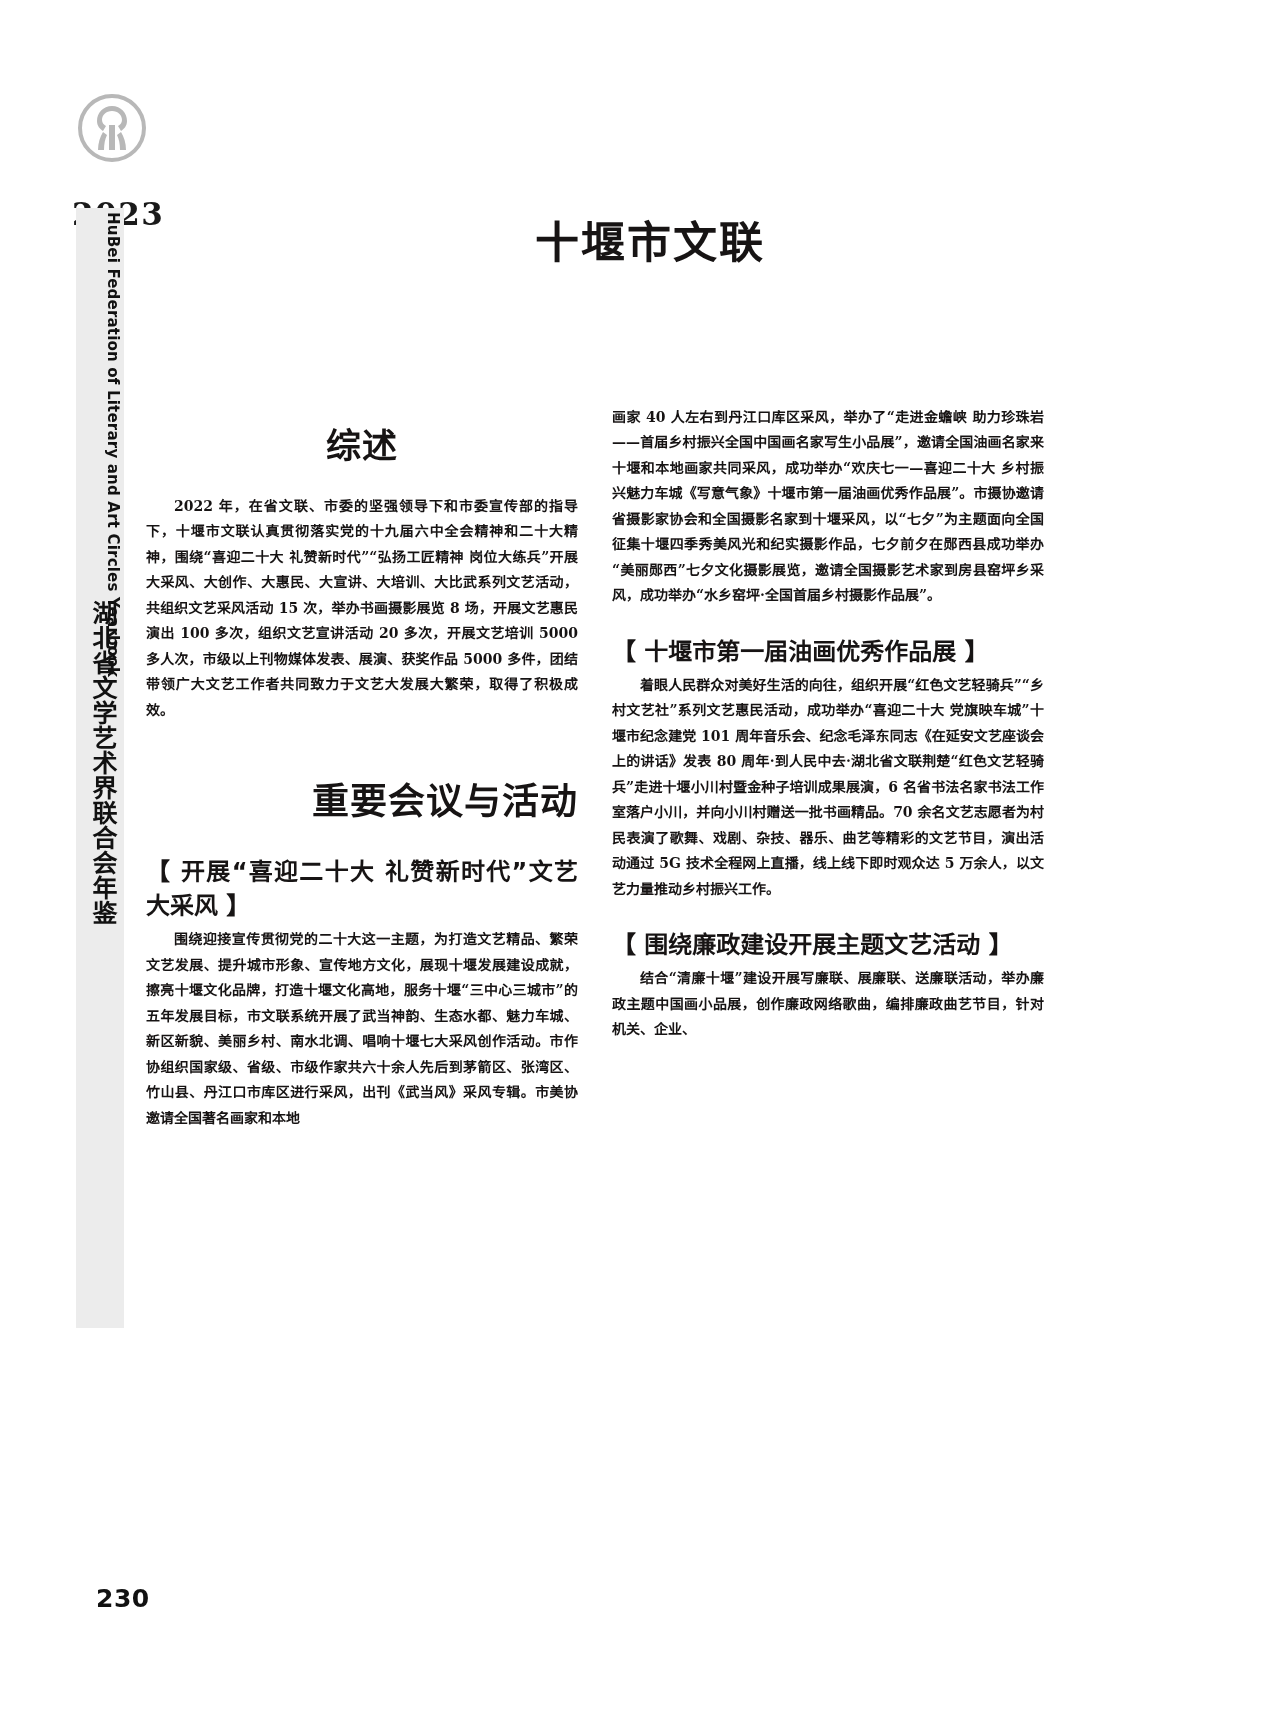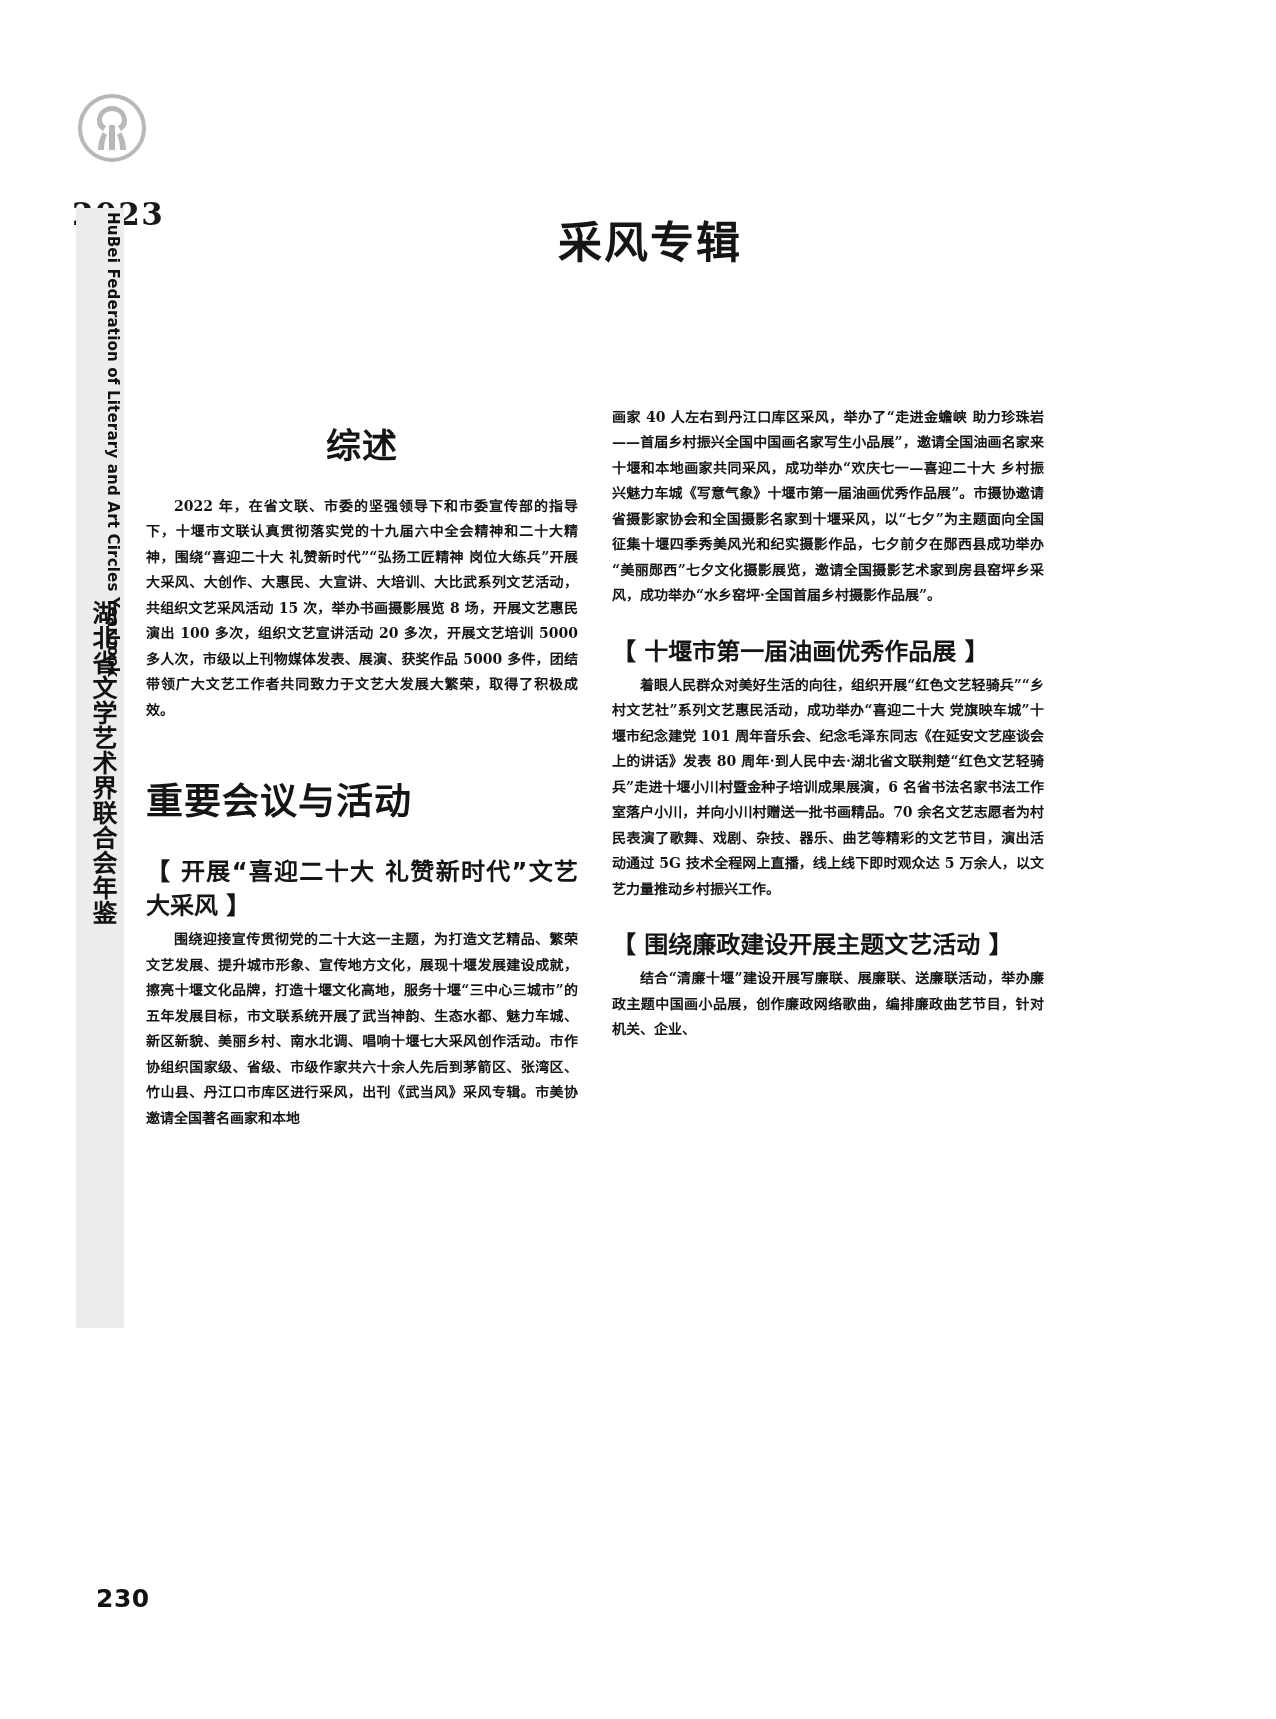--- a/index.html
+++ b/index.html
@@ -125,21 +125,21 @@
     text-align: center;
     letter-spacing: 1px;
     color: #171414;
     margin: 12px 0 26px 0;
   }
 
   .sec-head-2 {
     font-family: Liberation Serif, serif;
     font-weight: 700;
     font-size: 37px;
-    text-align: left;
+    text-align: right;
     letter-spacing: 1px;
     color: #171414;
     margin: 48px 0 30px 0;
   }
 
   .sub-head {
     font-family: "DejaVu Sans", "Liberation Sans", sans-serif;
     font-weight: 700;
     font-size: 24px;
     line-height: 1.42;
@@ -196,21 +196,21 @@
 
     <div class="year-label">2023</div>
 
     <div class="spine-band"></div>
 
     <div class="spine-cn">湖北省文学艺术界联合会年鉴</div>
 
     <div class="spine-en">HuBei Federation of Literary and Art Circles Yearbook</div>
   </div>
 
-  <div class="doc-title">采风专辑</div>
+  <div class="doc-title">十堰市文联</div>
 
   <div class="col col-left">
 
     <div class="sec-head-1">综述</div>
 
     <p class="body-p">2022 年，在省文联、市委的坚强领导下和市委宣传部的指导下，十堰市文联认真贯彻落实党的十九届六中全会精神和二十大精神，围绕“喜迎二十大 礼赞新时代”“弘扬工匠精神 岗位大练兵”开展大采风、大创作、大惠民、大宣讲、大培训、大比武系列文艺活动，共组织文艺采风活动 15 次，举办书画摄影展览 8 场，开展文艺惠民演出 100 多次，组织文艺宣讲活动 20 多次，开展文艺培训 5000 多人次，市级以上刊物媒体发表、展演、获奖作品 5000 多件，团结带领广大文艺工作者共同致力于文艺大发展大繁荣，取得了积极成效。</p>
 
     <div class="sec-head-2">重要会议与活动</div>
 
     <div class="sub-head">【 开展“喜迎二十大 礼赞新时代”文艺大采风 】</div>

